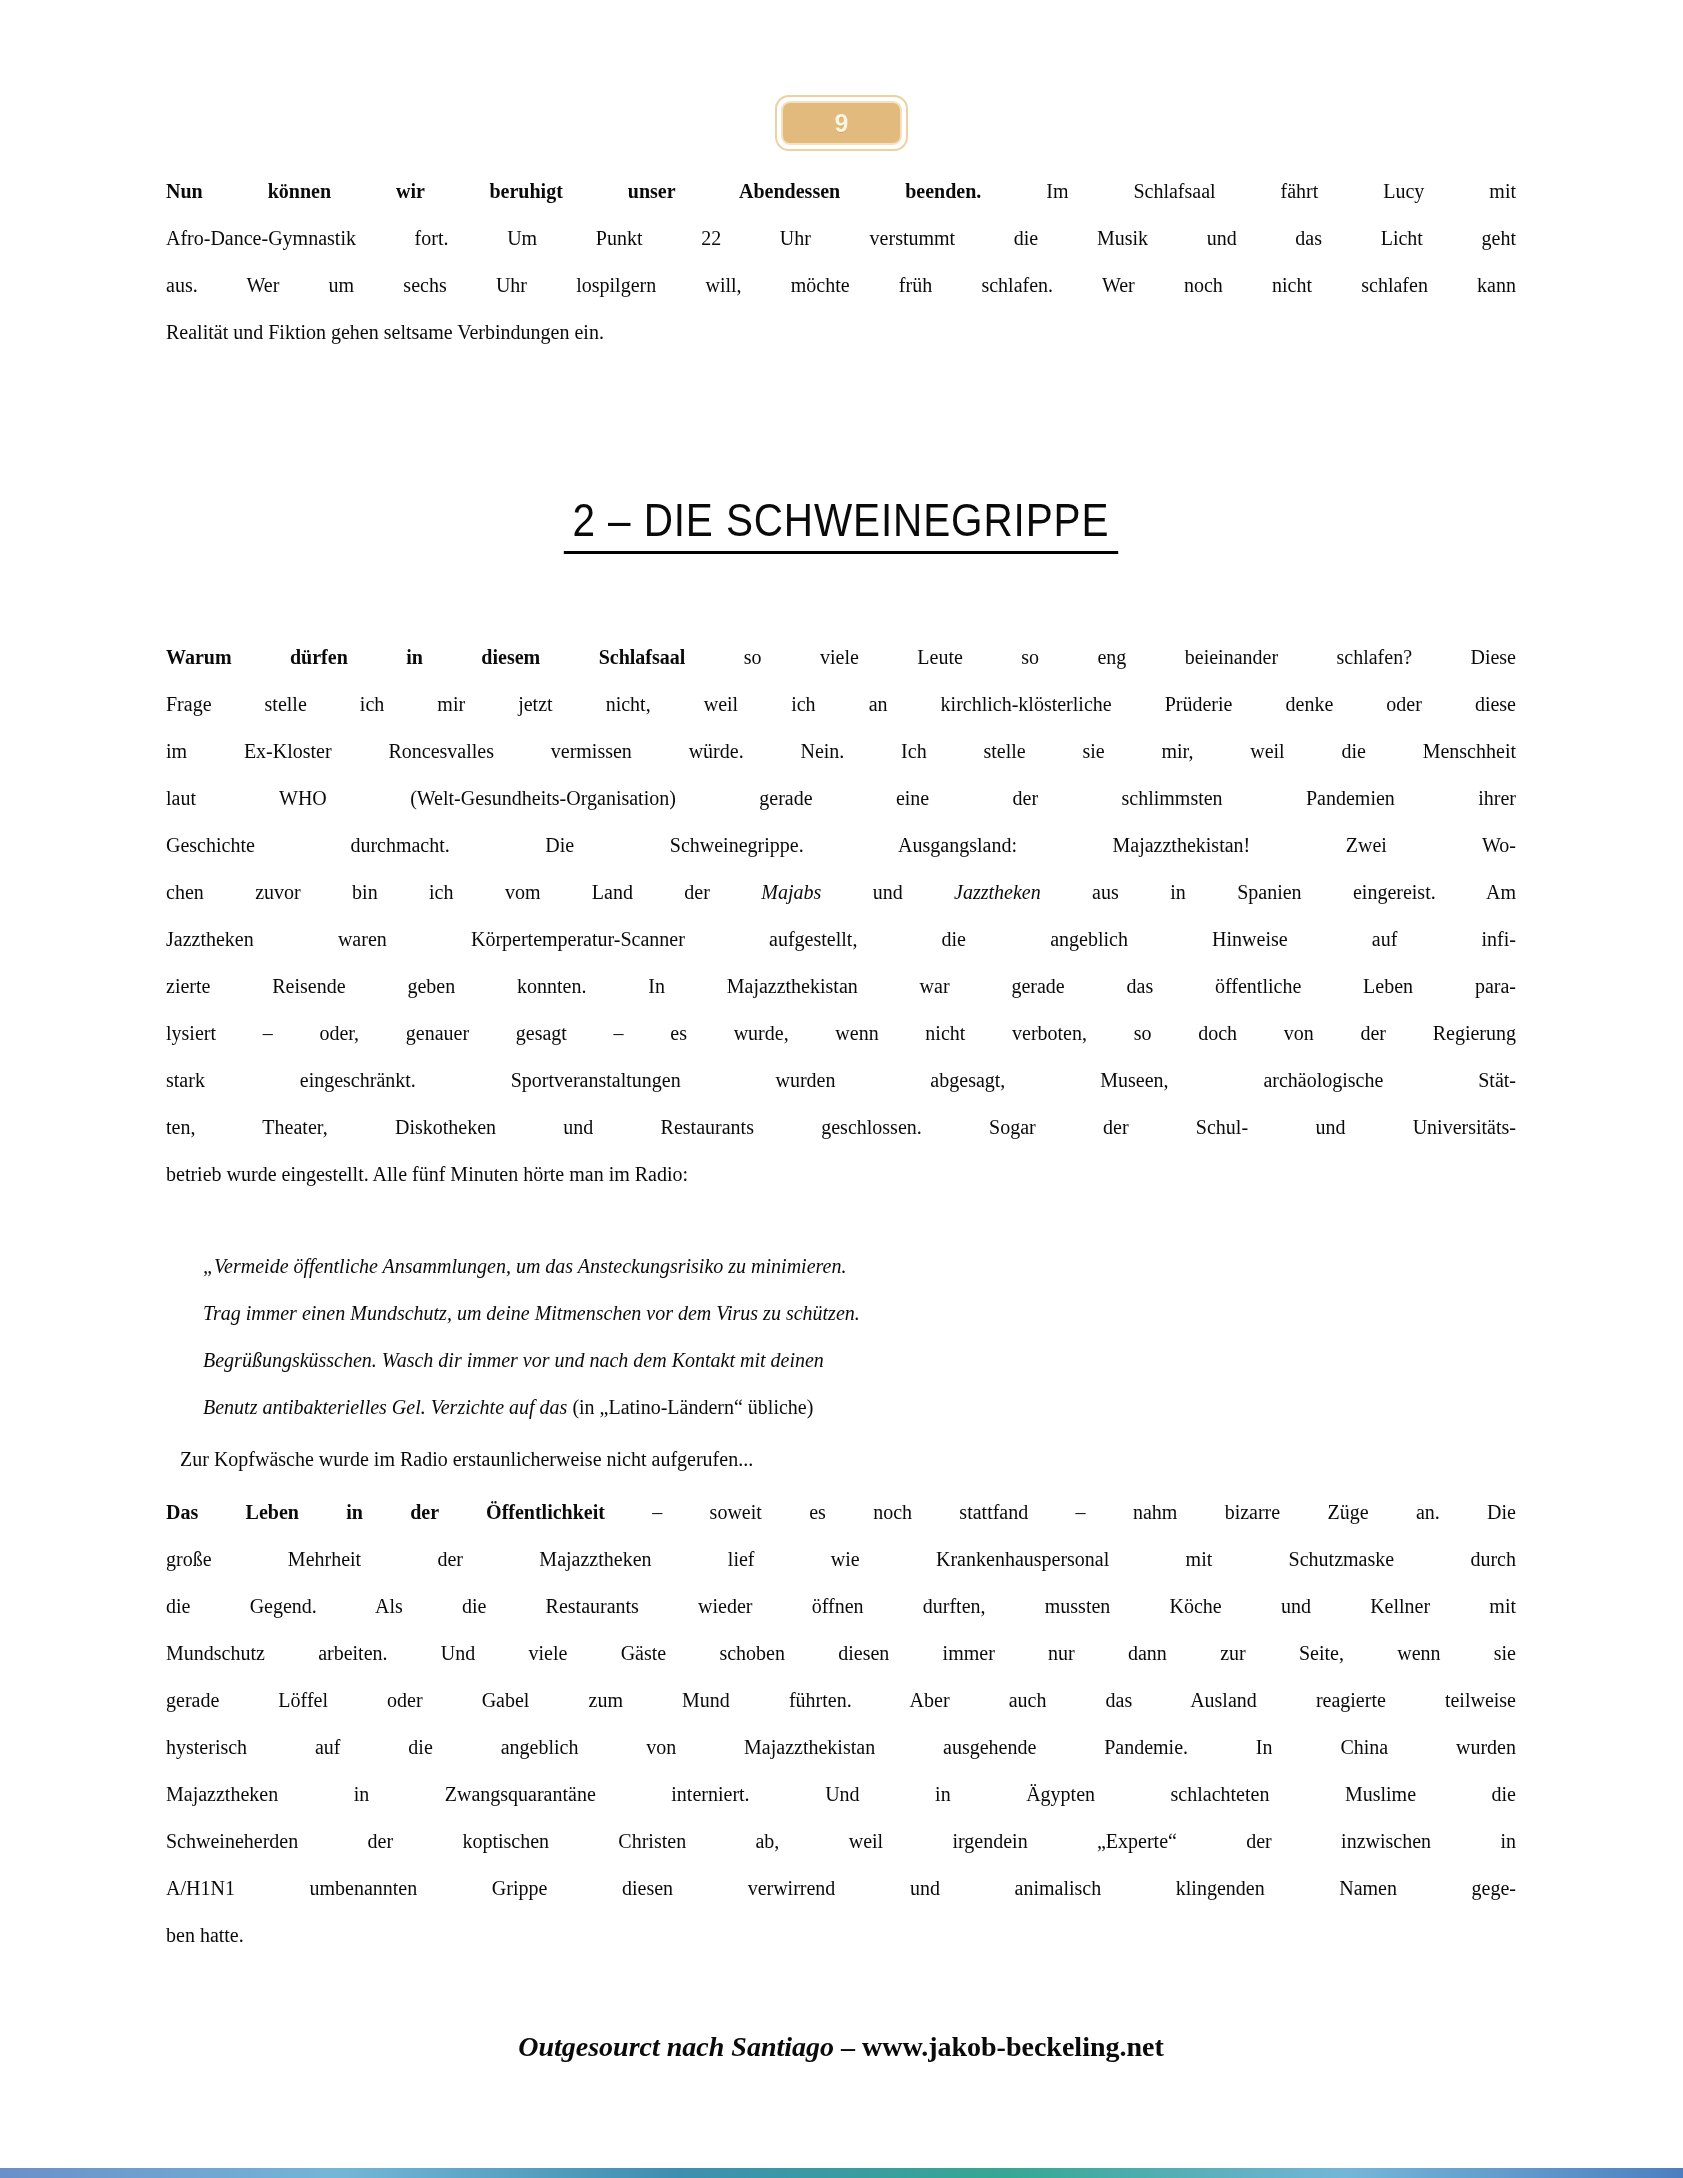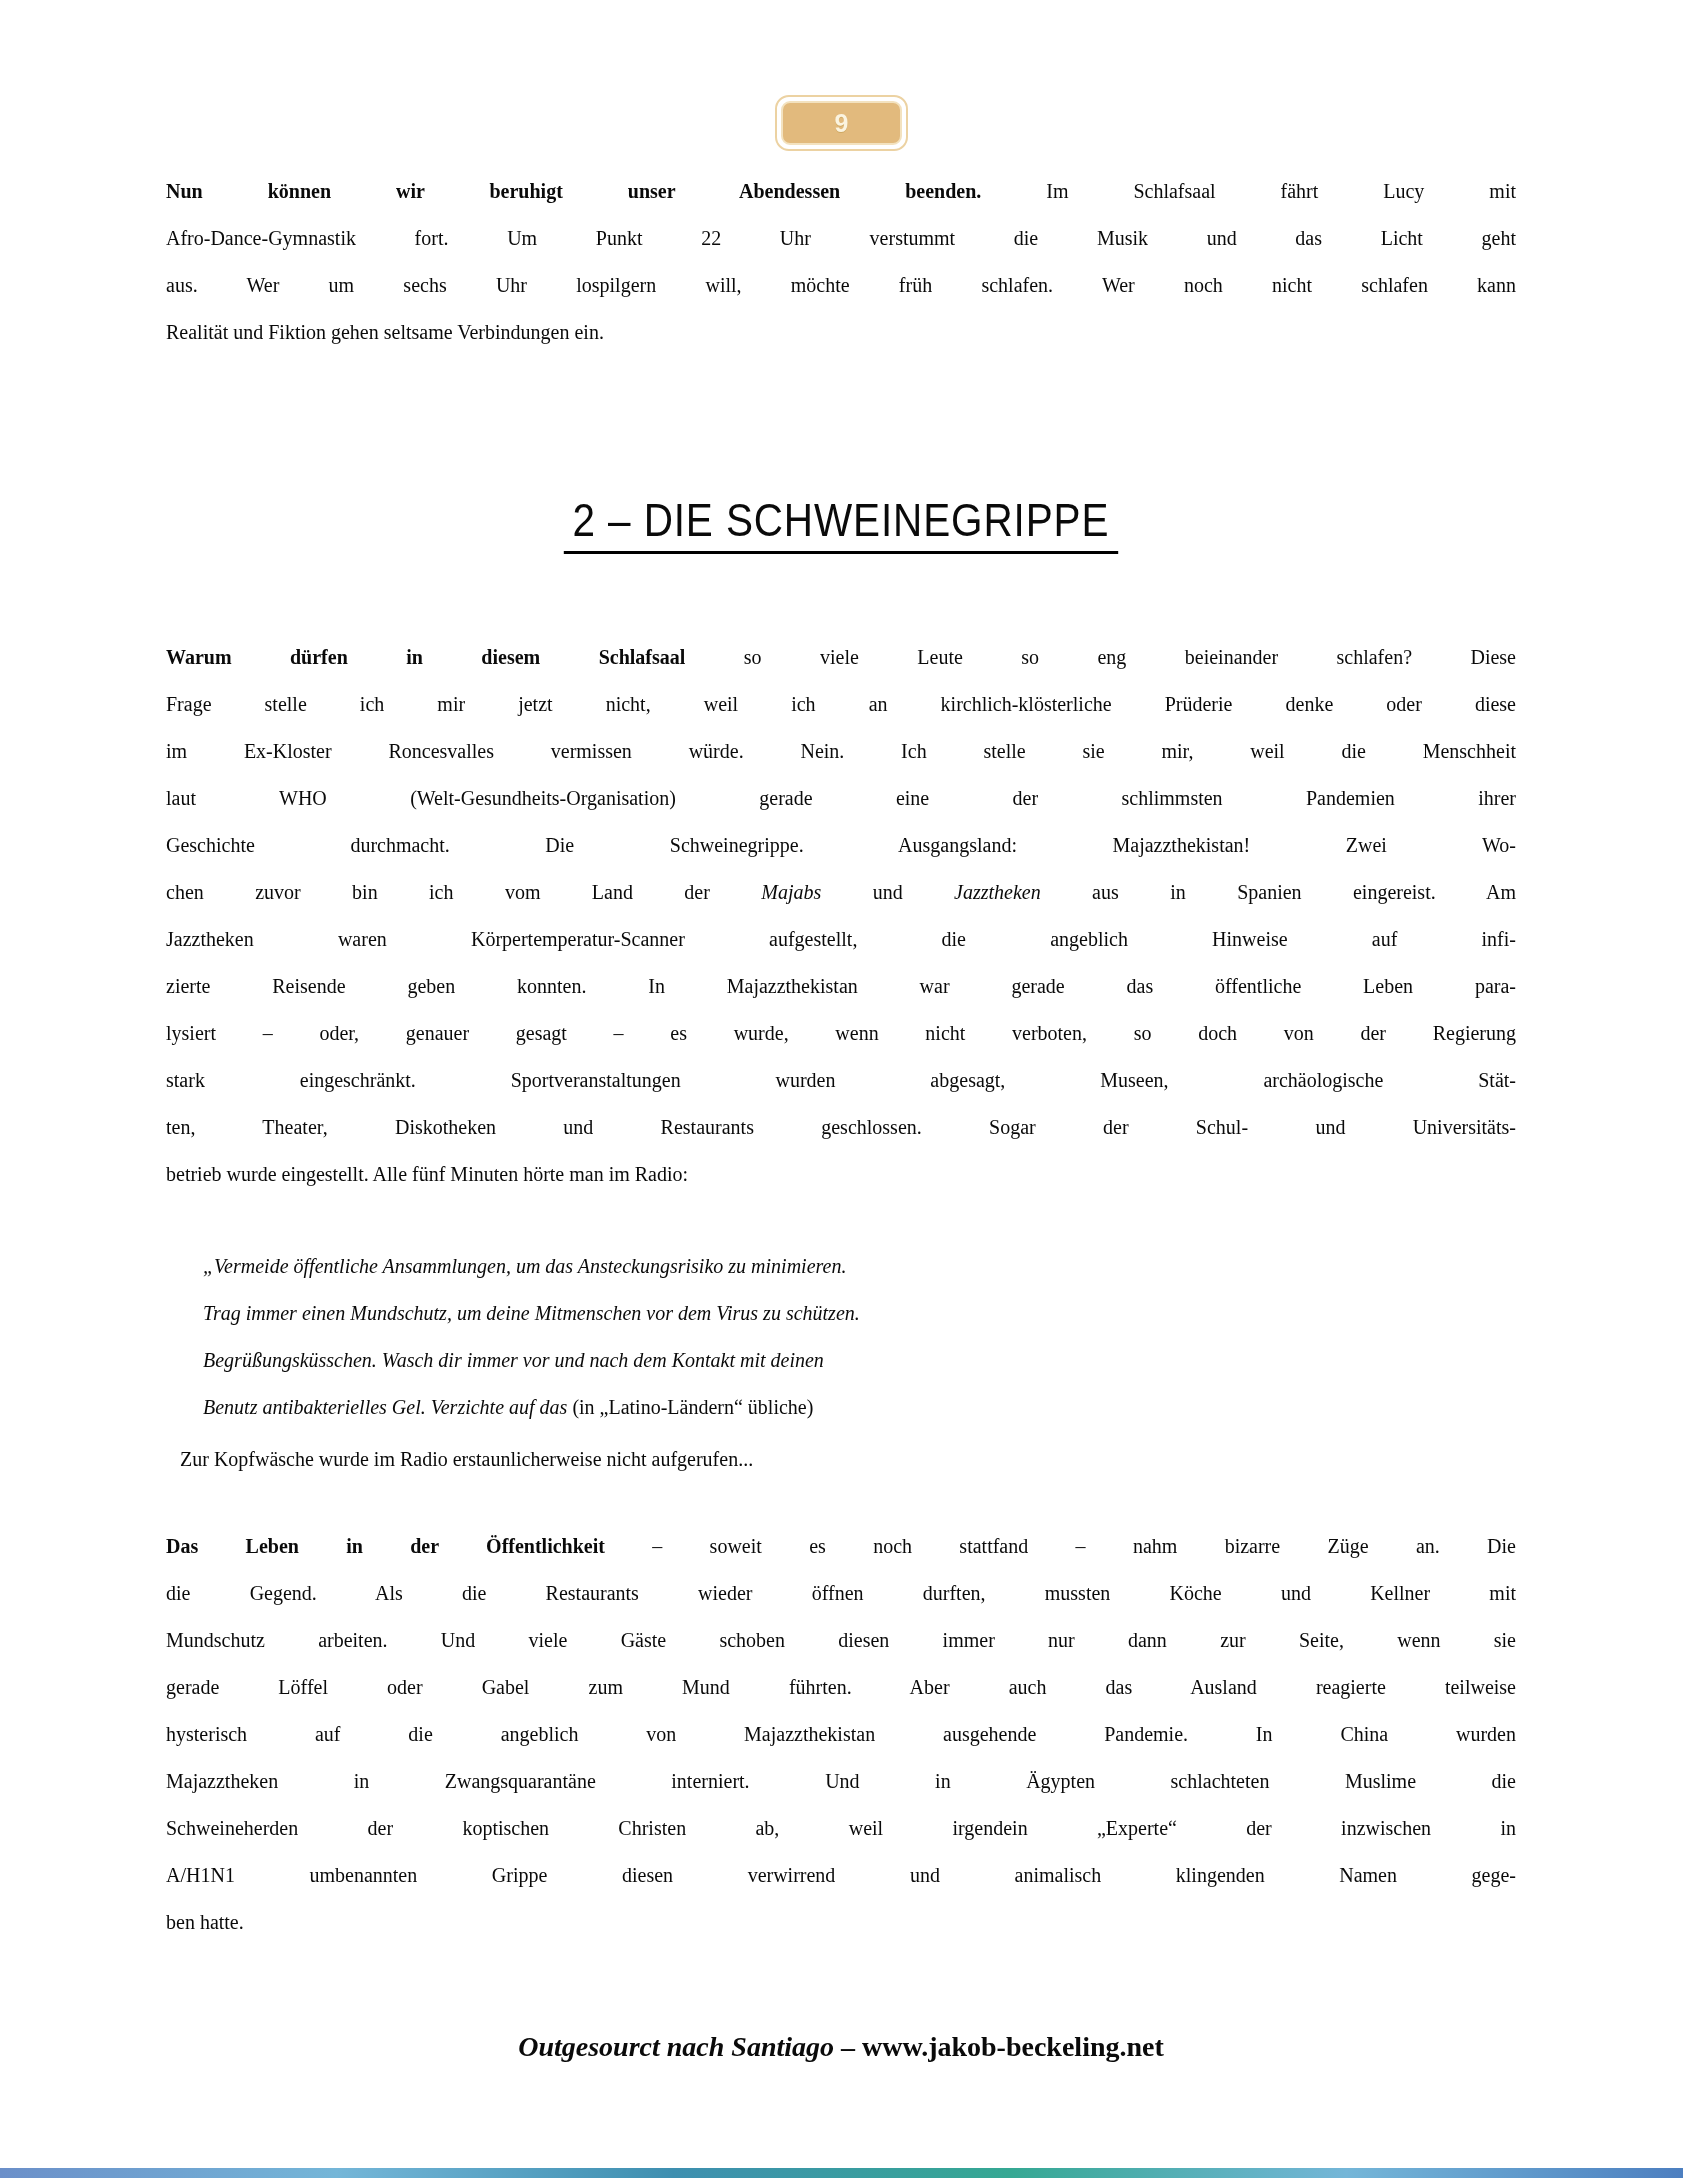--- a/index.html
+++ b/index.html
@@ -94,22 +94,23 @@
       <div class="line"><span>„Vermeide öffentliche Ansammlungen, um das Ansteckungsrisiko zu minimieren.</span></div>
       <div class="line"><span>Trag immer einen Mundschutz, um deine Mitmenschen vor dem Virus zu schützen.</span></div>
       <div class="line"><span>Begrüßungsküsschen. Wasch dir immer vor und nach dem Kontakt mit deinen</span></div>
       <div class="line"><span>Benutz antibakterielles Gel. Verzichte auf das </span><span class="r">(in „Latino-Ländern“ übliche)</span></div>
     </div>
 
   <div id="aside-line">
       <div class="line"><span>Zur Kopfwäsche wurde im Radio erstaunlicherweise nicht aufgerufen...</span></div>
     </div>
 
-  <div class="col" style="top:1523px">
+  <div class="col" style="top:1489px">
       <div class="line just"><span class="b">Das Leben in der Öffentlichkeit</span><span> – soweit es noch stattfand – nahm bizarre Züge an. Die</span></div>
+      <div class="line just"><span>große Mehrheit der Majazztheken lief wie Krankenhauspersonal mit Schutzmaske durch</span></div>
       <div class="line just"><span>die Gegend. Als die Restaurants wieder öffnen durften, mussten Köche und Kellner mit</span></div>
       <div class="line just"><span>Mundschutz arbeiten. Und viele Gäste schoben diesen immer nur dann zur Seite, wenn sie</span></div>
       <div class="line just"><span>gerade Löffel oder Gabel zum Mund führten. Aber auch das Ausland reagierte teilweise</span></div>
       <div class="line just"><span>hysterisch auf die angeblich von Majazzthekistan ausgehende Pandemie. In China wurden</span></div>
       <div class="line just"><span>Majazztheken in Zwangsquarantäne interniert. Und in Ägypten schlachteten Muslime die</span></div>
       <div class="line just"><span>Schweineherden der koptischen Christen ab, weil irgendein „Experte“ der inzwischen in</span></div>
       <div class="line just"><span>A/H1N1 umbenannten Grippe diesen verwirrend und animalisch klingenden Namen gege-</span></div>
       <div class="line"><span>ben hatte.</span></div>
     </div>
 

